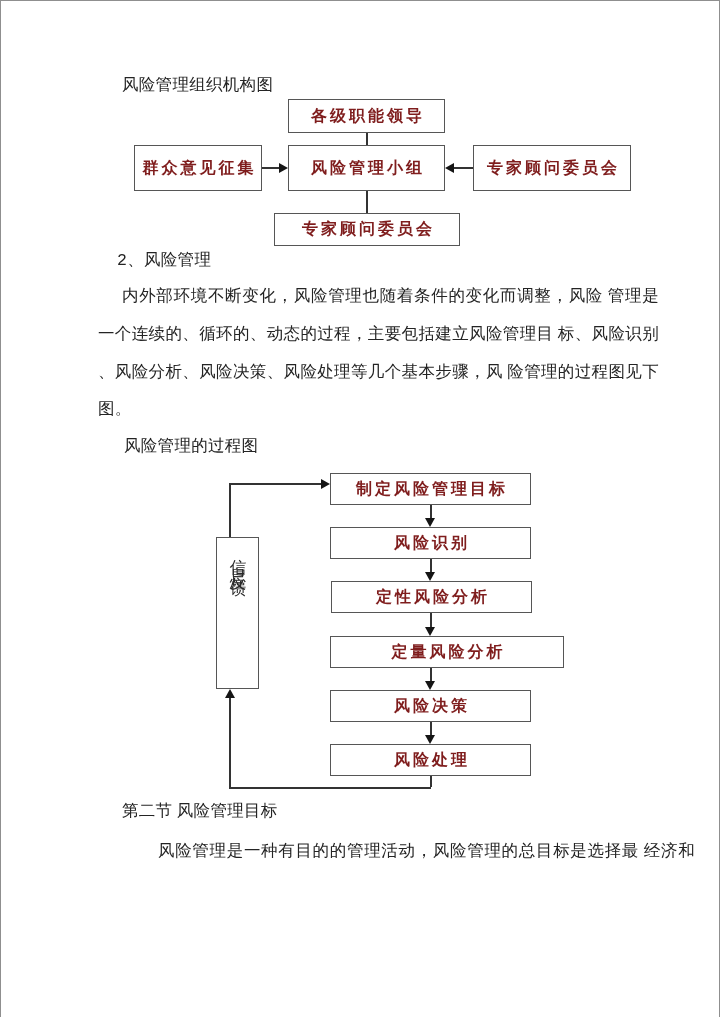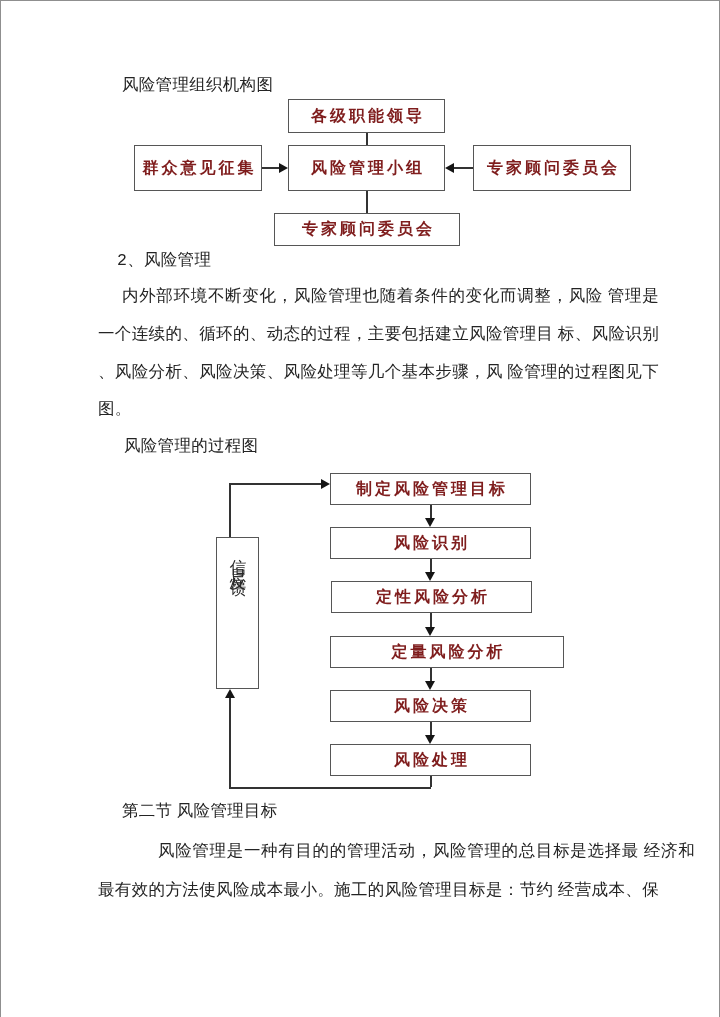--- a/index.html
+++ b/index.html
@@ -39,21 +39,20 @@
 
   <div class="tl" style="left:121px; top:74px;">风险管理组织机构图</div>
   <div class="tl" style="left:116px; top:250px;font-family:Liberation Mono, monospace;">2、风险管理</div>
   <div class="tl just" style="left:121px; top:285px; width:537px;">内外部环境不断变化，风险管理也随着条件的变化而调整，风险 管理是</div>
   <div class="tl just" style="left:97px;  top:323px; width:561px;">一个连续的、循环的、动态的过程，主要包括建立风险管理目 标、风险识别</div>
   <div class="tl just" style="left:97px;  top:361px; width:561px;">、风险分析、风险决策、风险处理等几个基本步骤，风 险管理的过程图见下</div>
   <div class="tl" style="left:97px;  top:398px;">图。</div>
   <div class="tl" style="left:123px; top:435px;">风险管理的过程图</div>
   <div class="tl" style="left:121px; top:800px;">第二节 风险管理目标</div>
   <div class="tl just" style="left:121px; top:840px; width:537px;margin-left:36px;">风险管理是一种有目的的管理活动，风险管理的总目标是选择最 经济和</div>
-  <div class="tl just" style="left:97px;  top:879px; width:561px;">最有效的方法使风险成本最小。施工的风险管理目标是：节约 经营成本、保</div>
 
   <div>
     <div class="dbox" style="left:287px; top:98px;  width:157px; height:34px;">各级职能领导</div>
     <div class="dbox" style="left:133px; top:144px; width:128px; height:46px;">群众意见征集</div>
     <div class="dbox" style="left:287px; top:144px; width:157px; height:46px;">风险管理小组</div>
     <div class="dbox" style="left:472px; top:144px; width:158px; height:46px;">专家顾问委员会</div>
     <div class="dbox" style="left:273px; top:212px; width:186px; height:33px;">专家顾问委员会</div>
 
     <div class="vline" style="left:365px; top:132px; height:12px;"></div>
     <div class="vline" style="left:365px; top:190px; height:22px;"></div>

